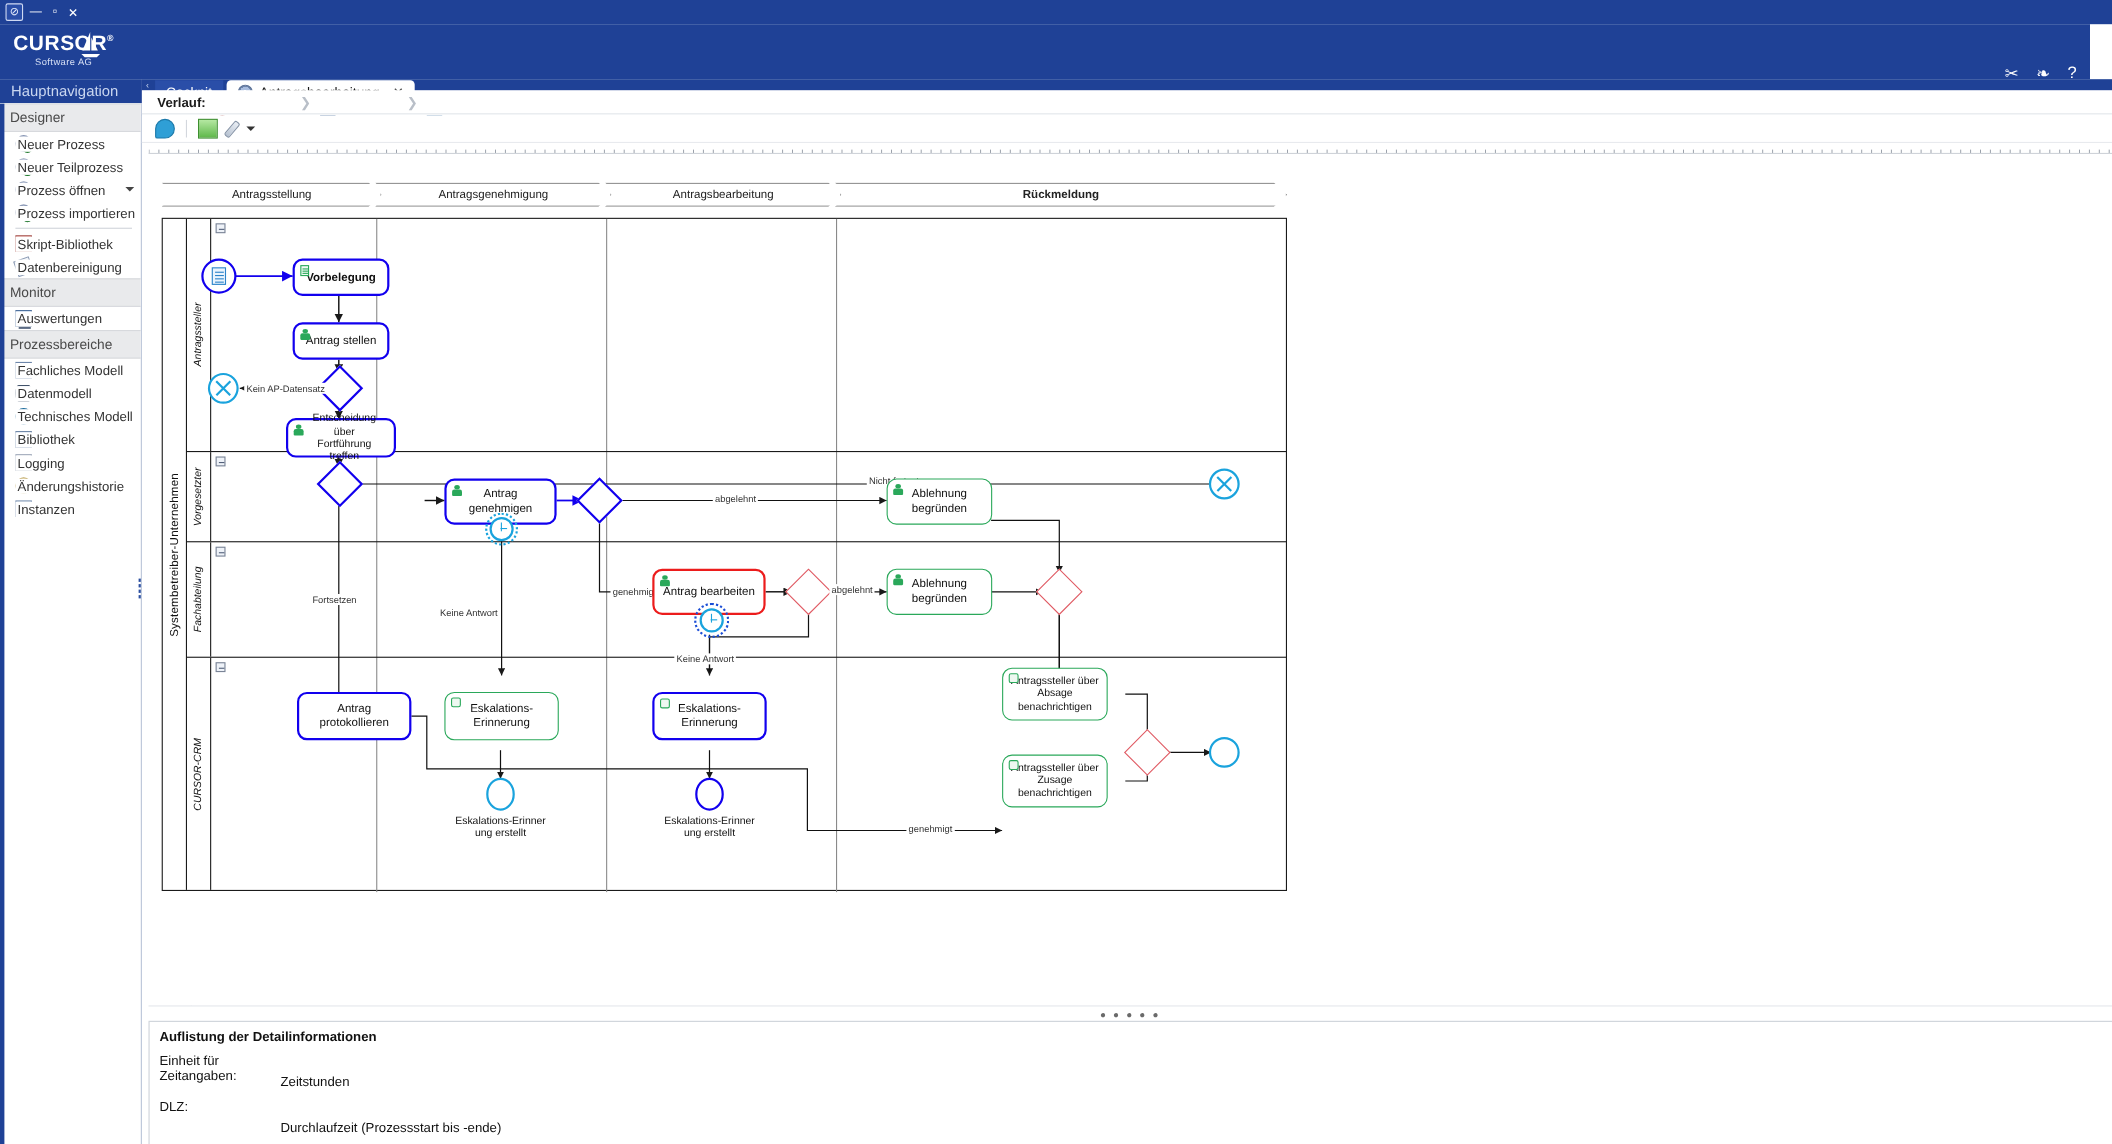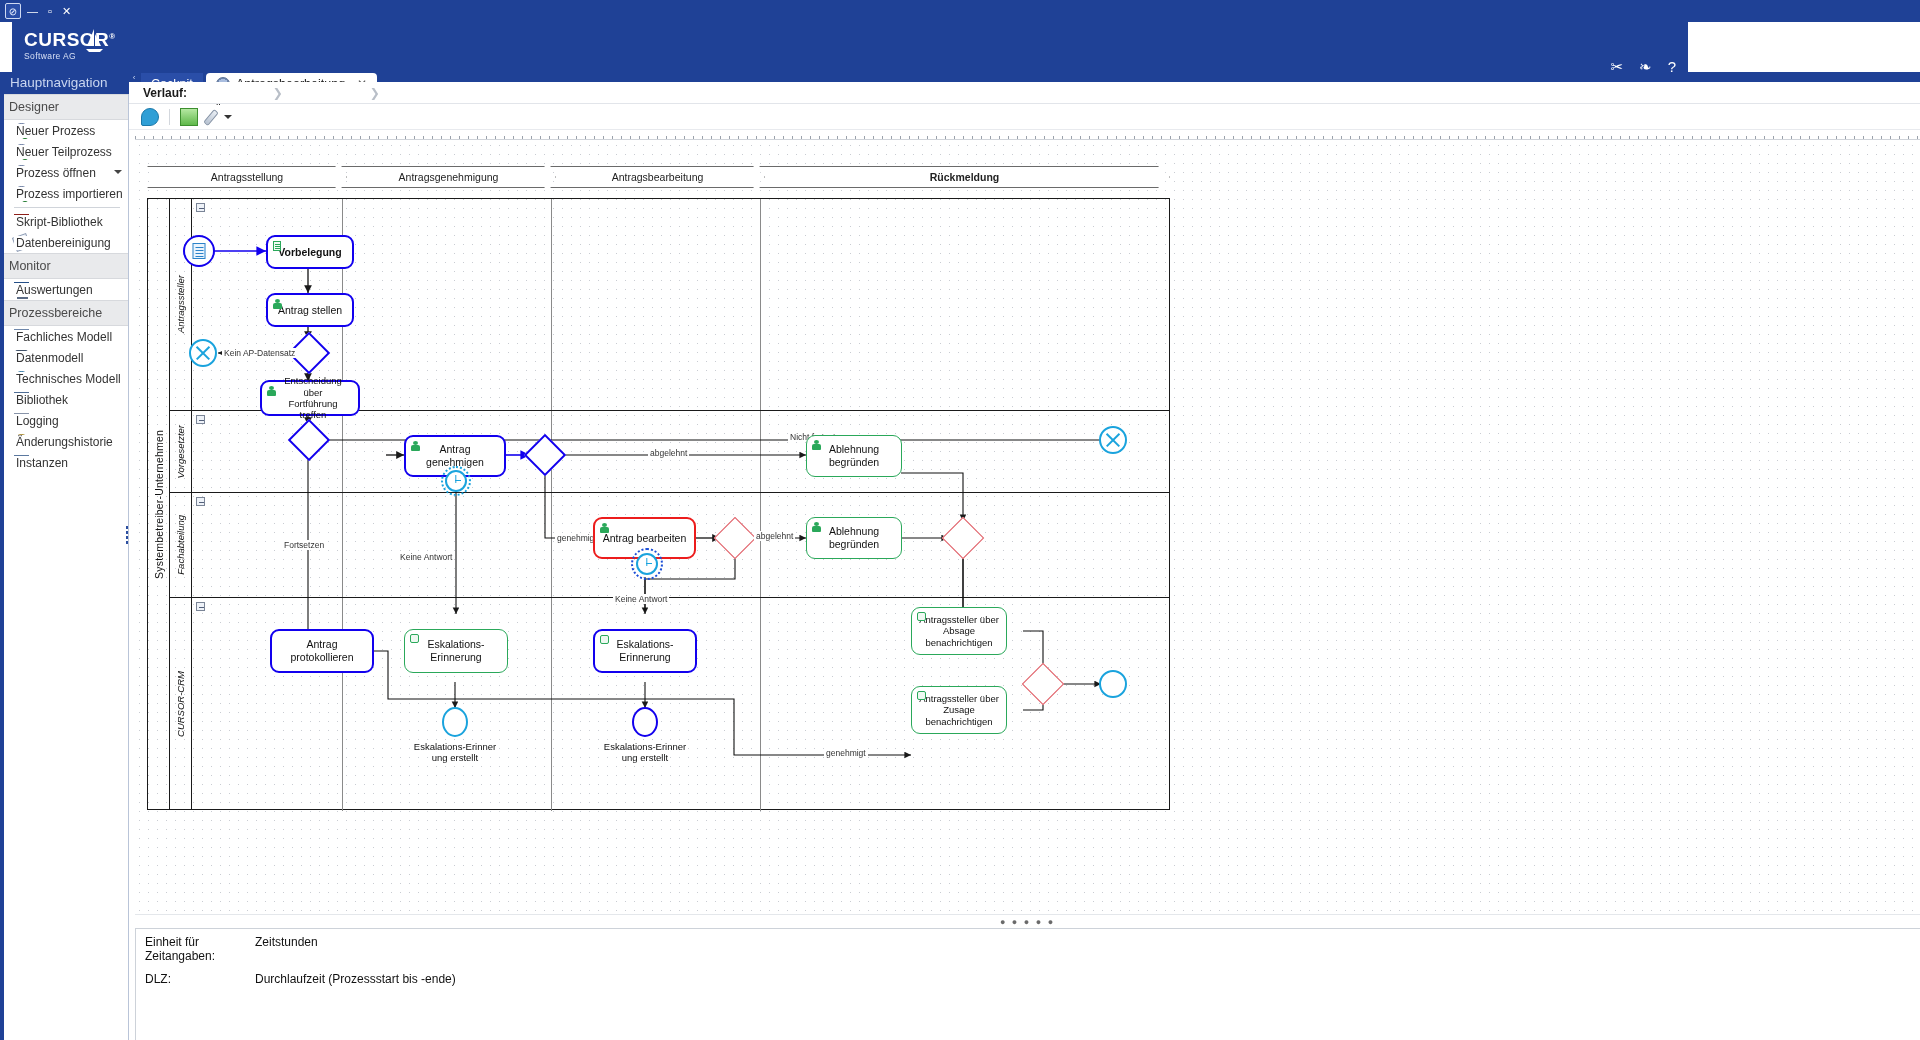--- a/index.html
+++ b/index.html
@@ -23,22 +23,23 @@
     font-size:10px; color:#eaf0ff; background:#2a4ea8;
   }
   #titlebar .tb-title{
     flex:1; text-align:center; font-size:12.5px; letter-spacing:.1px;
   }
   #titlebar .tb-btns{ display:flex; gap:10px; margin-right:10px; font-size:11px; }
   #titlebar .tb-btns span{ cursor:default; }
 
   
   #brandband{
-    position:absolute; left:12px; top:22px; width:1676px; height:50px;
+    position:absolute; left:0; top:22px; width:1900px; height:50px;
     background:#1f4196;
+    text-align:center;
   }
   #brand{
     position:absolute; left:12px; top:8px; color:#fff;
     line-height:1;
   }
   #brand .b1{ font-size:19px; font-weight:bold; letter-spacing:.5px;}
   #brand .b1 sup{ font-size:8px; vertical-align:super;}
   #brand .b2{ font-size:8.5px; letter-spacing:.4px; color:#d7e0f5; margin-top:3px;}
   #brand .boat{
     position:absolute; left:60px; top:-2px; width:20px;height:26px;
@@ -333,21 +334,21 @@
   }
 
   
   #detail{
     position:absolute; left:135px; top:928px; width:1785px; height:112px;
     background:#ffffff; border-top:1px solid #cdd2d9; padding:6px 0 0 10px;
   }
   #detail h4{ font-size:12px; font-weight:bold; margin-bottom:8px; color:#111; }
   .drow{ display:flex; font-size:12px; margin-bottom:9px; color:#111; }
   .drow .k{ width:110px; flex:0 0 110px; }
-  .drow .v{ flex:1; }
+  .drow .v{ flex:1;margin-top:19px; }
   #detail-vline{
     position:absolute; left:0; top:0; width:1px; height:100%; background:#cdd2d9;
   }
 </style>
 </head>
 <body>
 
 <div id="titlebar">
   <div class="tb-icon">⊘</div>
   <div class="tb-btns">
@@ -723,20 +724,21 @@
 <div id="collapsers">
   <span>⌃</span>
   <span>⌄</span>
 </div>
 <div id="splitter">
   <span>● ● ● ● ●</span>
 </div>
 
 <div id="detail">
   <div id="detail-vline"></div>
+  <h4>Auflistung der Detailinformationen</h4>
   <div class="drow">
     <div class="k">Einheit für Zeitangaben:</div>
     <div class="v">Zeitstunden</div>
   </div>
   <div class="drow">
     <div class="k">DLZ:</div>
     <div class="v">Durchlaufzeit (Prozessstart bis -ende)</div>
   </div>
 
 </div>

